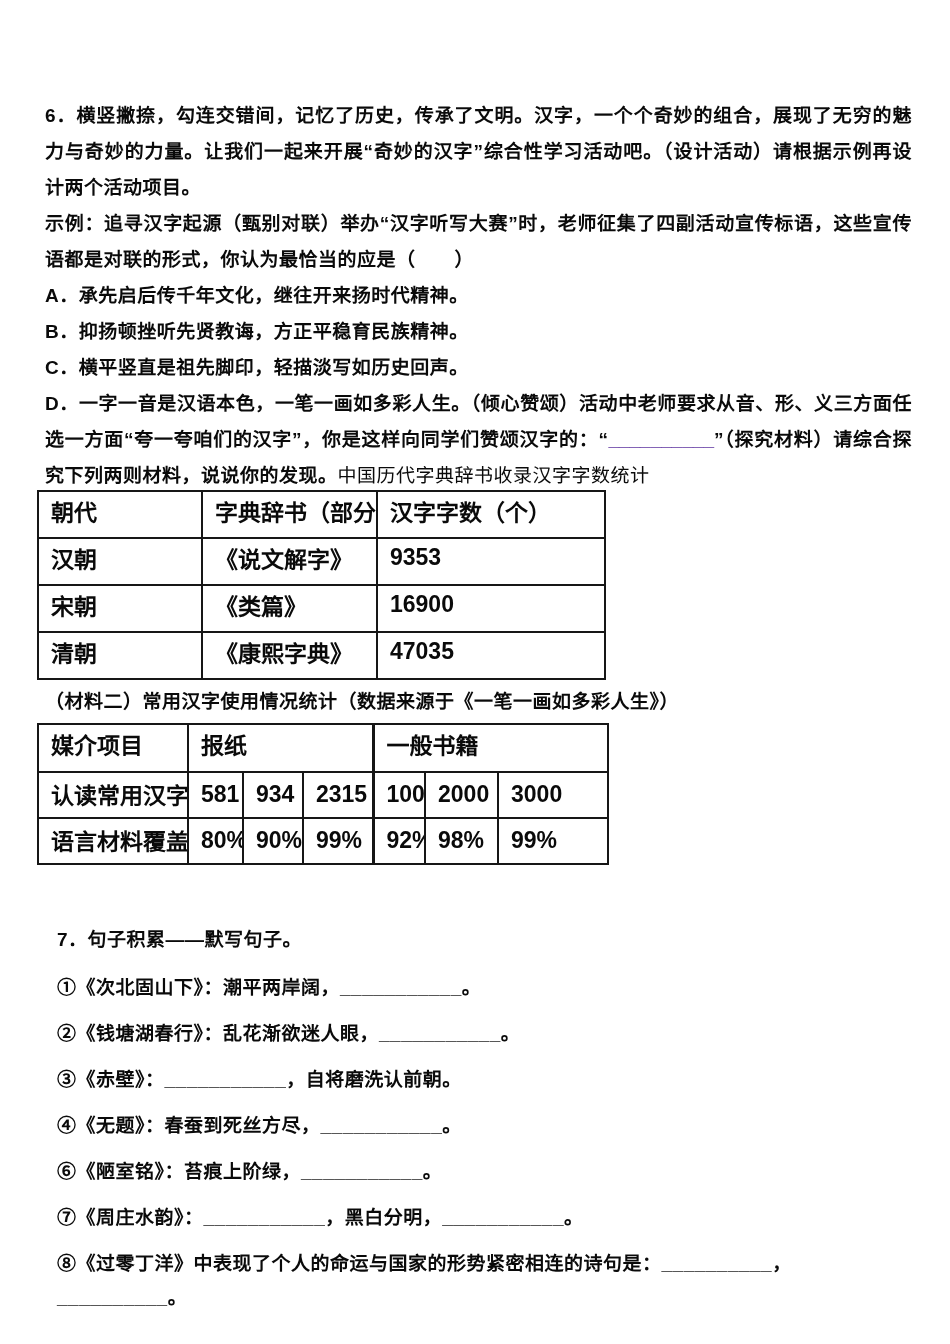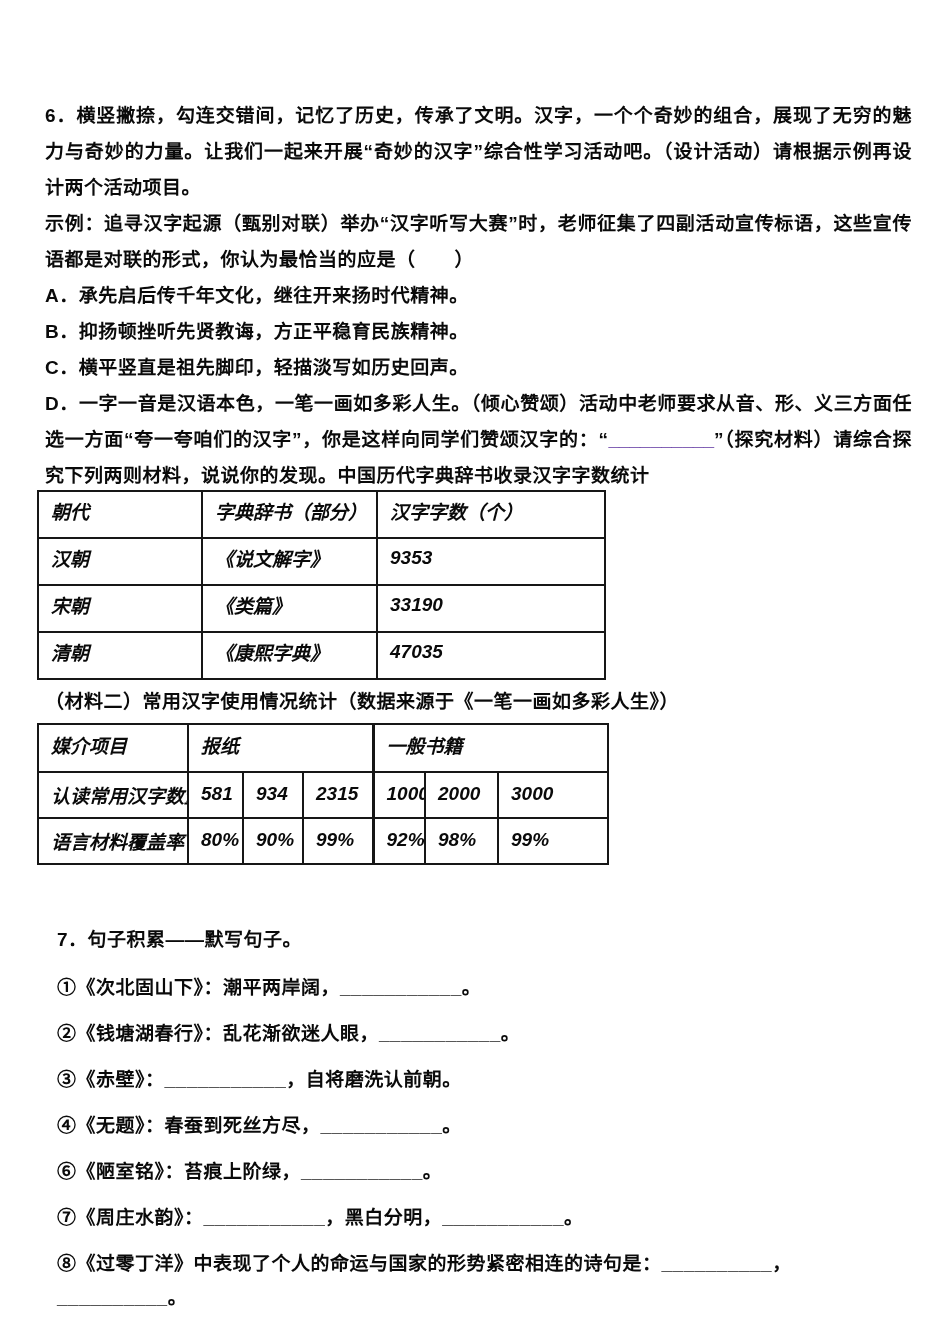--- a/index.html
+++ b/index.html
@@ -26,38 +26,37 @@
     text-align: justify;
     letter-spacing: 0.5px;
   }
   .blank-gray {
     color: #4c1d95;
     font-weight: 700;
     letter-spacing: 0;
   }
   .song {
     font-family: "Liberation Serif", serif;
-    font-weight: 700;
+    font-weight: 400;
   }
   
   table {
     border-collapse: collapse;
     table-layout: fixed;
     margin-left: -8px;
     background: #ffffff;
   }
   td, th {
     border: 2px solid #161616;
     padding: 0 12px 8px 12px;
     vertical-align: middle;
-    font-size: 19px;
+    font-size: 23px;
     text-align: left;
     overflow: hidden;
     white-space: nowrap;
-    font-style: italic;
   }
   .t1 { width: 567px; margin-top: -4px; }
   .t1 td { height: 47px; }
   .t2 { width: 570px; }
   .t2 .hdr td { height: 48px; }
   .t2 .datarow td { height: 46px; padding-bottom: 2px; }
   .kai {
     font-family: "Liberation Serif", serif;
     font-weight: 600;
   }
@@ -108,21 +107,21 @@
         <td class="kai">汉字字数（个）</td>
       </tr>
       <tr>
         <td class="kai">汉朝</td>
         <td class="kai">《说文解字》</td>
         <td class="num">9353</td>
       </tr>
       <tr>
         <td class="kai">宋朝</td>
         <td class="kai">《类篇》</td>
-        <td class="num">33190</td>
+        <td class="num">16900</td>
       </tr>
       <tr>
         <td class="kai">清朝</td>
         <td class="kai">《康熙字典》</td>
         <td class="num">47035</td>
       </tr>
     </tbody>
       </table>
 
     <p class="song caption-line">（材料二）常用汉字使用情况统计（数据来源于《一笔一画如多彩人生》）</p>

